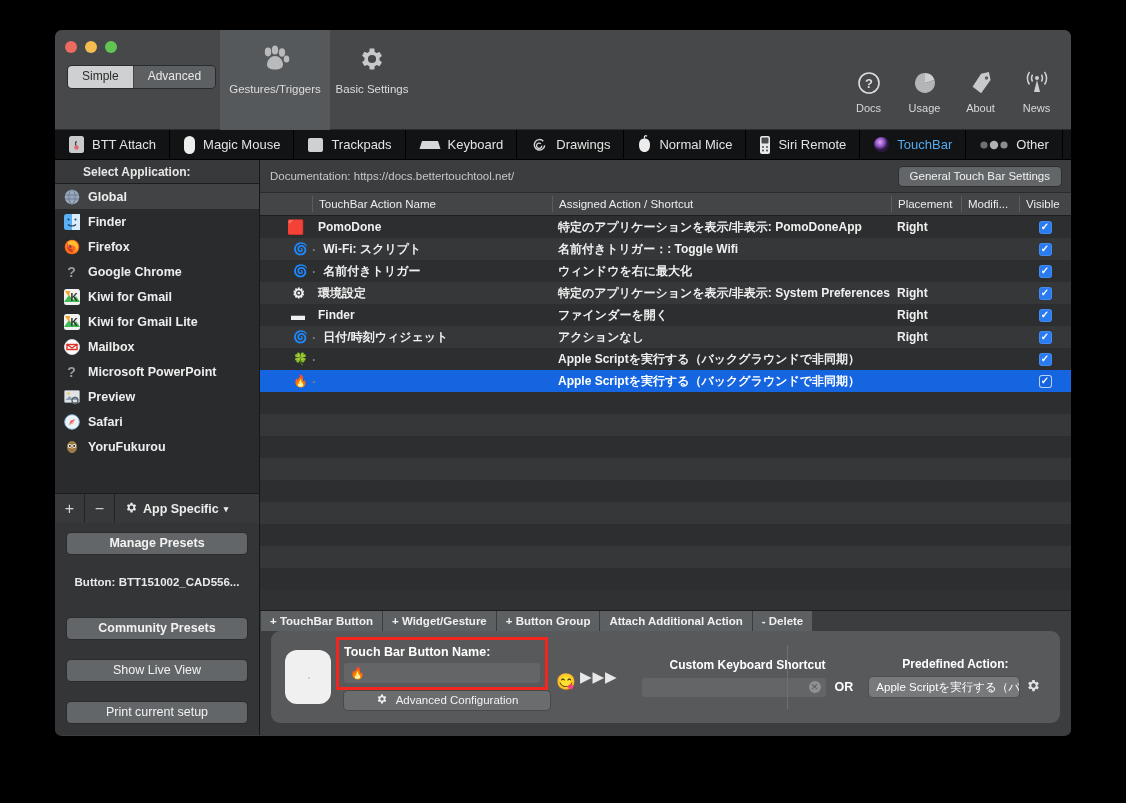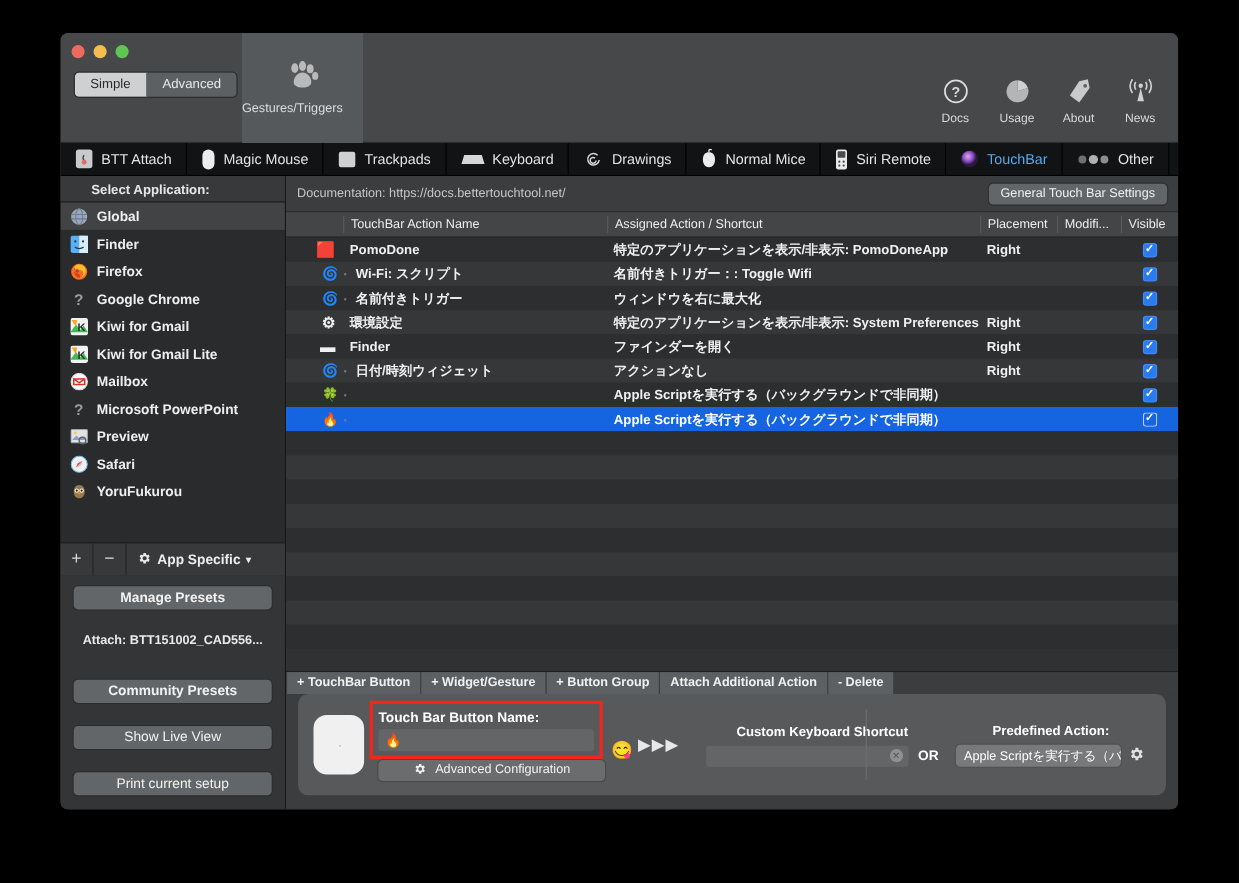--- a/index.html
+++ b/index.html
@@ -59,22 +59,22 @@
     background: #cfd0d1;
     color: #2b2b2b;
   }
 
   
   .tool-group {
     position: absolute; left: 165px; top: 0px;
     display: flex; align-items: flex-start;
   }
   .tool {
-    width: 84px; padding-top: 22px; padding-bottom: 6px;
-    text-align: left;
+    width: 84px; padding-top: 12px; padding-bottom: 6px;
+    text-align: center;
     cursor: default;
   }
   .tool.selected { background: #56595b; height: 100px; }
   .tool .glyph { height: 34px; display: flex; align-items: center; justify-content: center; }
   .tool .lbl { font-size: 11.5px; color: #dcdcdc; margin-top: 7px; white-space: nowrap; }
   .tool.wide { width: 110px; }
 
   
   .right-tools {
     position: absolute; right: 12px; top: 38px;
@@ -372,20 +372,28 @@
         <div class="glyph">
           <svg width="30" height="28" viewBox="0 0 30 28">
             <ellipse cx="8" cy="7" rx="3.2" ry="4.4" fill="#b9babb"></ellipse>
             <ellipse cx="15" cy="5" rx="3.2" ry="4.6" fill="#b9babb"></ellipse>
             <ellipse cx="22" cy="7.5" rx="3.1" ry="4.2" fill="#b9babb"></ellipse>
             <ellipse cx="26.5" cy="14" rx="2.8" ry="3.6" fill="#b9babb"></ellipse>
             <path d="M15 11c5 0 8 5 8 8.5 0 3.3-3 5-8 5s-8-1.7-8-5C7 16 10 11 15 11z" fill="#b9babb"></path>
           </svg>
         </div>
         <div class="lbl">Gestures/Triggers</div>
+      </div>
+      <div class="tool">
+        <div class="glyph">
+          <svg width="28" height="28" viewBox="0 0 24 24">
+            <path fill="#c8c9ca" d="M19.4 13a7.6 7.6 0 0 0 0-2l2.1-1.6-2-3.5-2.5 1a7.7 7.7 0 0 0-1.7-1L15 3h-4l-.3 2.8a7.7 7.7 0 0 0-1.7 1l-2.5-1-2 3.5L6.6 11a7.6 7.6 0 0 0 0 2l-2.1 1.6 2 3.5 2.5-1c.5.4 1.1.8 1.7 1L11 21h4l.3-2.8c.6-.3 1.2-.6 1.7-1l2.5 1 2-3.5-2.1-1.7zM13 15.5a3.5 3.5 0 1 1 0-7 3.5 3.5 0 0 1 0 7z" transform="translate(-1,0)"></path>
+          </svg>
+        </div>
+        <div class="lbl">Basic Settings</div>
       </div>
     </div>
 
     <div class="right-tools">
       <div class="rtool">
         <div class="glyph">
           <svg width="24" height="24" viewBox="0 0 24 24">
             <circle cx="12" cy="12" r="10" fill="none" stroke="#dcdcdc" stroke-width="1.6"></circle>
             <text x="12" y="17" font-size="13" font-family="Liberation Sans, sans-serif" font-weight="bold" fill="#dcdcdc" text-anchor="middle">?</text>
           </svg>
@@ -666,21 +674,21 @@
                 <path fill="#e9e9e9" d="M19.4 13a7.6 7.6 0 0 0 0-2l2.1-1.6-2-3.5-2.5 1a7.7 7.7 0 0 0-1.7-1L15 3h-4l-.3 2.8a7.7 7.7 0 0 0-1.7 1l-2.5-1-2 3.5L6.6 11a7.6 7.6 0 0 0 0 2l-2.1 1.6 2 3.5 2.5-1c.5.4 1.1.8 1.7 1L11 21h4l.3-2.8c.6-.3 1.2-.6 1.7-1l2.5 1 2-3.5-2.1-1.7zM13 15.5a3.5 3.5 0 1 1 0-7 3.5 3.5 0 0 1 0 7z" transform="translate(-1,0)"></path>
               </svg>
           </span>
           <span>App Specific</span>
           <span style="font-size:9px;">▾</span>
         </div>
       </div>
 
       <div class="side-bottom">
         <div class="sb-btn bold">Manage Presets</div>
-        <div class="preset-line">Attach: BTT151002_CAD556...</div>
+        <div class="preset-line">Button: BTT151002_CAD556...</div>
         <div class="sb-btn bold">Community Presets</div>
         <div class="sb-btn">Show Live View</div>
         <div class="sb-btn">Print current setup</div>
       </div>
     </div>
 
     <div id="main">
 
       <div class="doc-bar">
         <span class="doc-text">Documentation: https://docs.bettertouchtool.net/</span>

